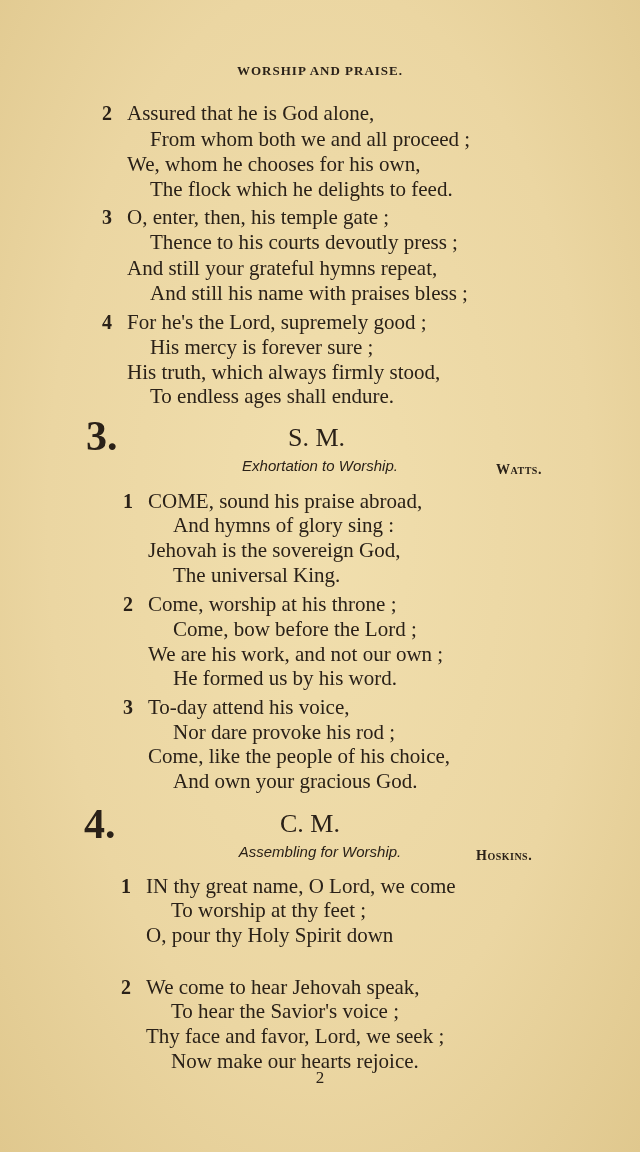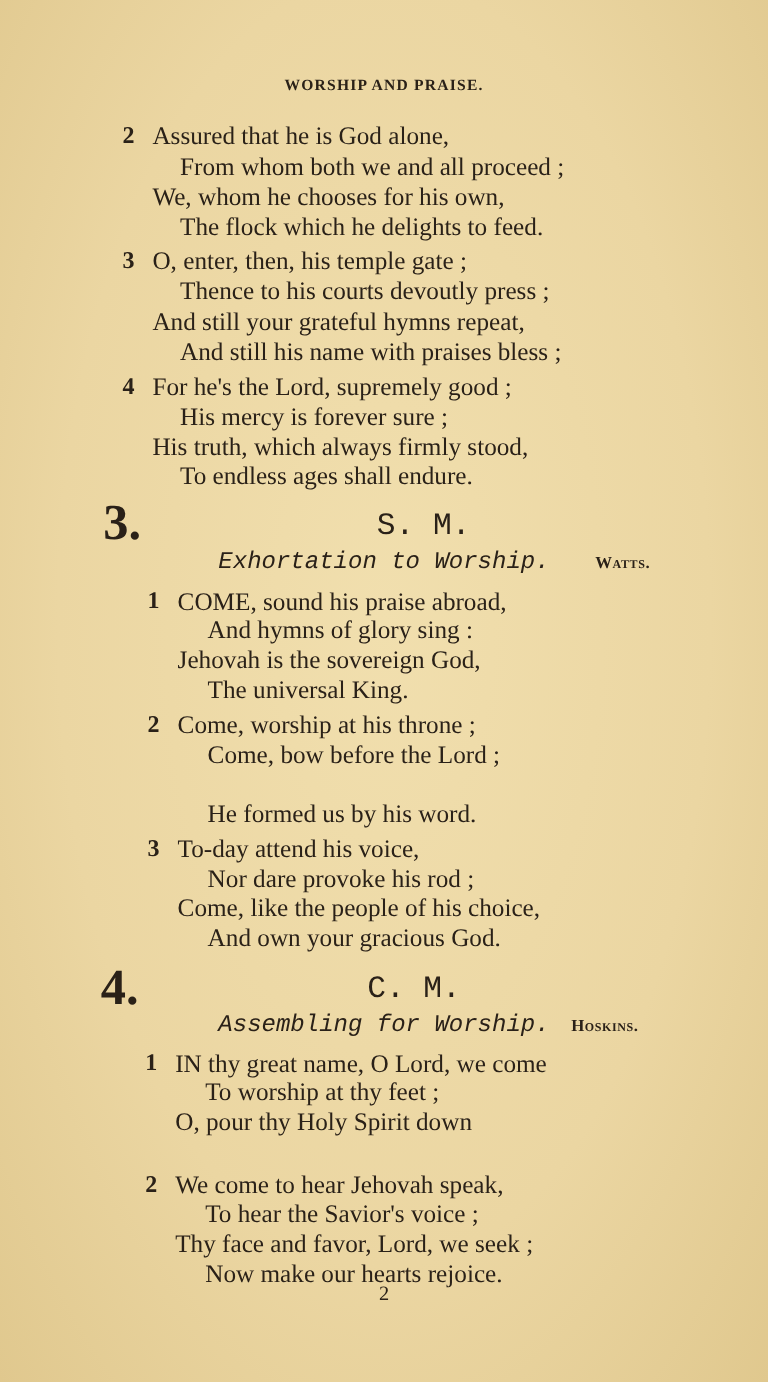--- a/index.html
+++ b/index.html
@@ -13,23 +13,23 @@
   }
   .page { position: absolute; left: 0; top: 0; width: 612px; height: 1152px; }
   .running-head {
     position: absolute; top: 63px; left: 0; width: 640px; text-align: center;
     font-size: 13px; font-weight: bold; letter-spacing: 1px;
     font-family: "Liberation Serif", serif;
   }
   .line { position: absolute; font-family: "Liberation Serif", serif; font-size: 21px; white-space: nowrap; line-height: 1; }
   .vnum { position: absolute; font-family: "Liberation Serif", serif; font-size: 20px; font-weight: bold; }
   .hymn-num { position: absolute; font-family: "Liberation Serif", serif; font-size: 42px; font-weight: bold; }
-  .meter { position: absolute; font-family: Liberation Mono, monospace; font-size: 26px; margin-left: 26px; }
+  .meter { position: absolute; font-family: Liberation Serif, serif; font-size: 26px; }
   .author { position: absolute; font-family: "Liberation Serif", serif; font-size: 14px; font-weight: bold; font-variant: small-caps; letter-spacing: 0.5px; margin-top: 31px; }
-  .subtitle { position: absolute; font-family: Liberation Mono, monospace; font-style: italic; font-size: 20px; width: 640px; left: 0; text-align: center; }
+  .subtitle { position: absolute; font-family: Liberation Sans, sans-serif; font-style: italic; font-size: 15px; width: 640px; left: 0; text-align: center; }
   .folio { position: absolute; top: 1068px; left: 0; width: 640px; text-align: center; font-family: "Liberation Serif", serif; font-size: 17px; }
 </style>
 </head>
 <body>
 
 <div class="page">
   <div class="running-head">WORSHIP AND PRAISE.</div>
 
   <span class="vnum" style="left:102px;top:102px">2</span>
   <span class="line" style="left:127px;top:103px">Assured that he is God alone,</span>
@@ -56,20 +56,21 @@
 
   <span class="vnum" style="left:123px;top:490px">1</span>
   <span class="line" style="left:148px;top:491px">COME, sound his praise abroad,</span>
   <span class="line" style="left:173px;top:515px">And hymns of glory sing :</span>
   <span class="line" style="left:148px;top:540px">Jehovah is the sovereign God,</span>
   <span class="line" style="left:173px;top:565px">The universal King.</span>
 
   <span class="vnum" style="left:123px;top:593px">2</span>
   <span class="line" style="left:148px;top:594px">Come, worship at his throne ;</span>
   <span class="line" style="left:173px;top:619px">Come, bow before the Lord ;</span>
+  <span class="line" style="left:148px;top:644px">We are his work, and not our own ;</span>
   <span class="line" style="left:173px;top:668px">He formed us by his word.</span>
 
   <span class="vnum" style="left:123px;top:696px">3</span>
   <span class="line" style="left:148px;top:697px">To-day attend his voice,</span>
   <span class="line" style="left:173px;top:722px">Nor dare provoke his rod ;</span>
   <span class="line" style="left:148px;top:746px">Come, like the people of his choice,</span>
   <span class="line" style="left:173px;top:771px">And own your gracious God.</span>
 
   <span class="hymn-num" style="left:84px;top:800px">4.</span>
   <span class="meter" style="left:280px;top:809px">C. M.</span>

